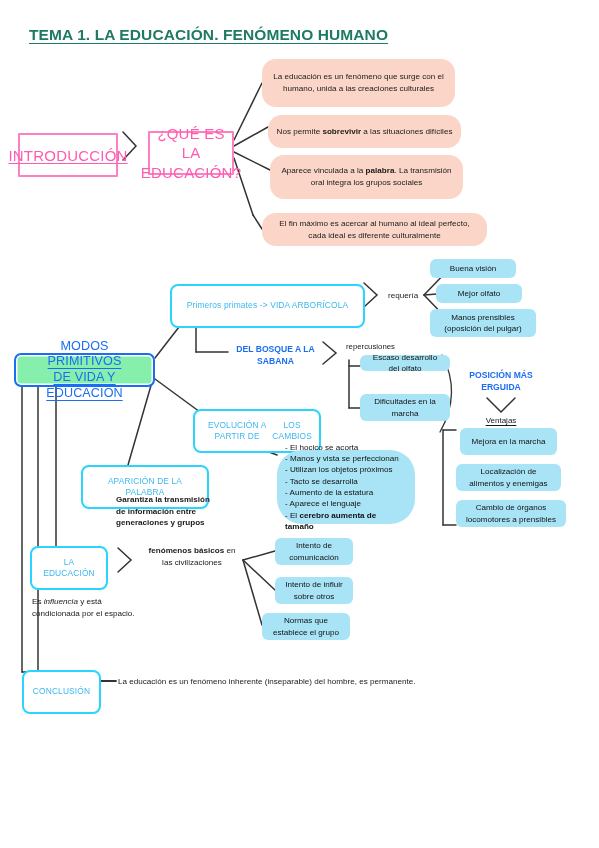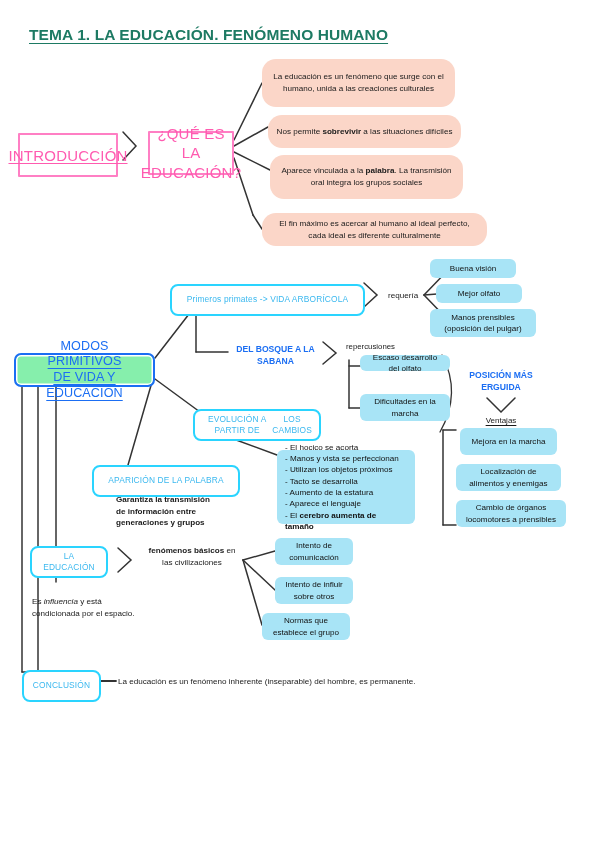--- a/index.html
+++ b/index.html
@@ -41,29 +41,29 @@
     border:2px solid #1b6ef3;border-radius:7px;background:#86efac;
     color:#1b6ef3;font-size:12.6px;line-height:1.25;letter-spacing:.1px;
     padding:4px 7px;
   }
   .blue-main .u{text-decoration:underline;text-underline-offset:2.5px;}
 
   
   .cyan-hdr{
     border:2px solid #2ad4ff;border-radius:8px;background:#ffffff;
     color:#3bb8ef;font-size:8.4px;line-height:1.35;letter-spacing:.15px;
-    padding:14px 7px;
+    padding:20px 7px;
   }
 
   
   .cyan-fill{
     background:#a8e4f6;border-radius:6px;color:#111;
     font-size:8.1px;line-height:1.4;padding:5px 7px;
   }
-  .cyan-fill.left{text-align:left;justify-content:flex-start;}
+  .cyan-fill.left{text-align:left;justify-content:flex-start;border-radius:25px;}
 
   
   .plain{position:absolute;font-size:8.1px;line-height:1.45;color:#1a1a1a;}
   .plain.c{text-align:center;}
   .blue-txt{color:#1b6ef3;font-weight:bold;}
   .ul{text-decoration:underline;text-underline-offset:2px;}
   b{font-weight:700;}
   i{font-style:italic;}
 </style>
 </head>
@@ -202,21 +202,21 @@
       <div>- El hocico se acorta</div>
       <div>- Manos y vista se perfeccionan</div>
       <div>- Utilizan los objetos próximos</div>
       <div>- Tacto se desarrolla</div>
       <div>- Aumento de la estatura</div>
       <div>- Aparece el lenguaje</div>
       <div><span>- El </span><b>cerebro aumenta de tamaño</b></div>
     </div>
   </div>
 
-  <div class="box cyan-hdr" style="left:92px;top:465px;width:148px;height:21px;">APARICIÓN DE LA PALABRA</div>
+  <div class="box cyan-hdr" style="left:81px;top:465px;width:128px;height:21px;">APARICIÓN DE LA PALABRA</div>
   <div class="plain" style="left:116px;top:494px;width:140px;white-space:pre-line;font-weight:bold;">Garantiza la transmisión
 de información entre
 generaciones y grupos</div>
 
   <div class="box cyan-hdr" style="left:30px;top:546px;width:78px;height:21px;">LA EDUCACIÓN</div>
 
   <div class="plain c" style="left:140px;top:545px;width:104px;">
     <b>fenómenos básicos</b><span> en</span><br>
     <span>las civilizaciones</span>
   </div>

